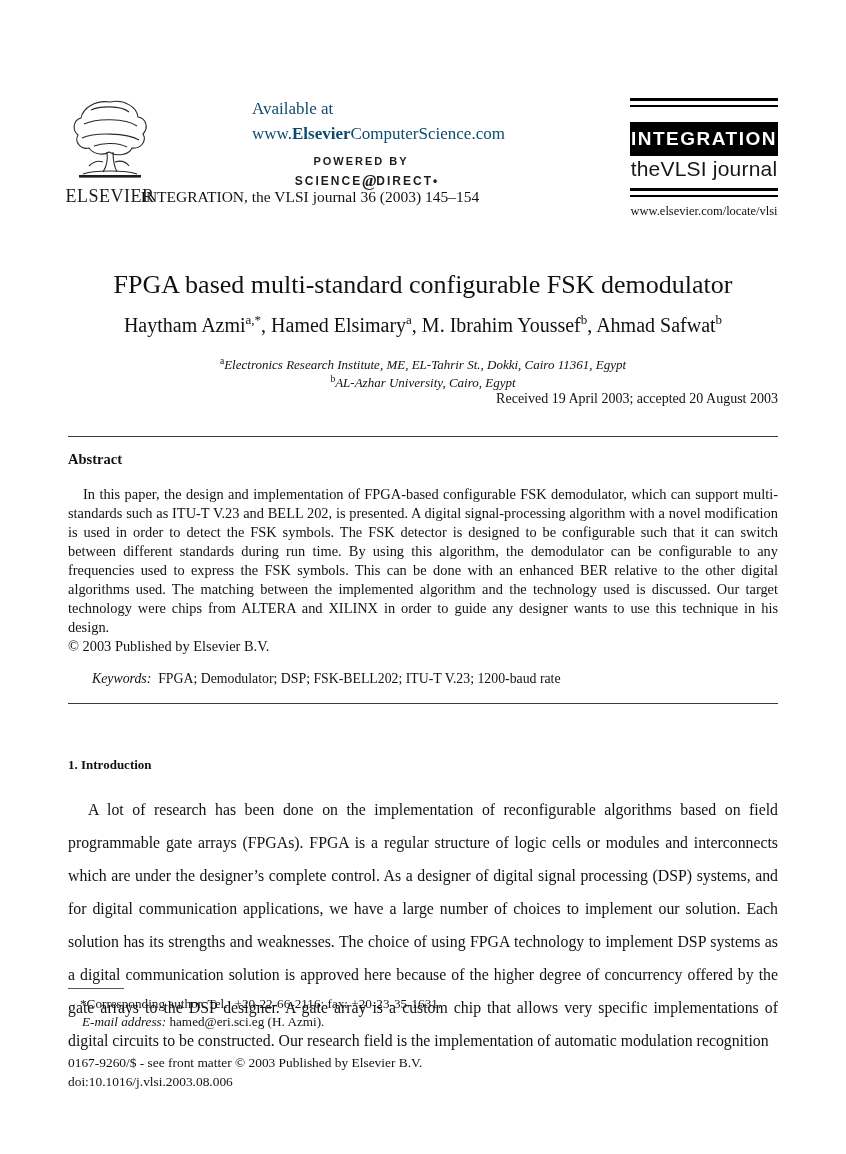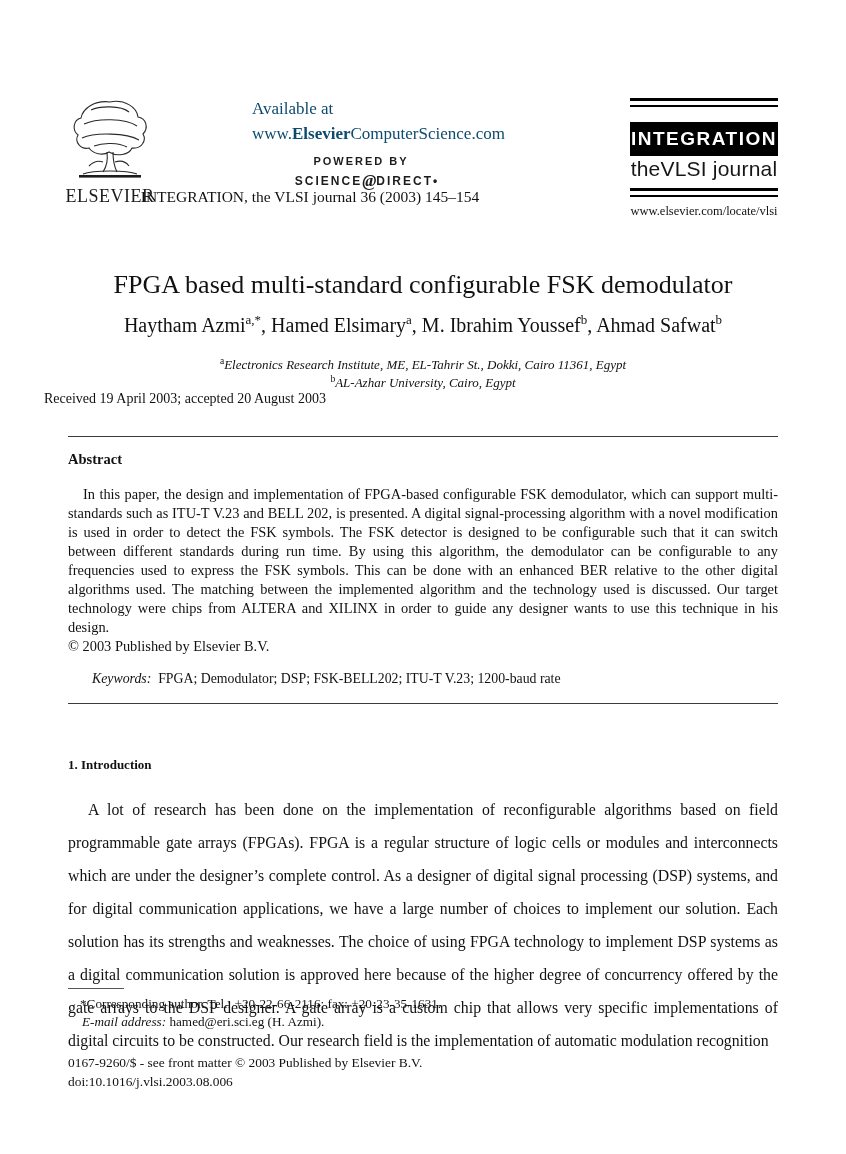--- a/index.html
+++ b/index.html
@@ -42,21 +42,21 @@
   .logo-rule2 { margin-top:7px; }
   .logo-url { font-size:12.5px; text-align:center; margin-top:7px; }
 
   
   .paper-title { left:60px; top:270px; width:726px; text-align:center; font-size:26px; }
   .authors { left:60px; top:312px; width:726px; text-align:center; font-size:20px; }
   .authors sup { font-size:13px; }
   .affiliations { left:60px; top:354px; width:726px; text-align:center;
                   font-style:italic; font-size:13px; line-height:14px; }
   .affiliations sup { font-size:9.5px; font-style:normal; }
-  .received { left:44px; top:391px; width:726px; text-align:left; font-size:14px; }
+  .received { left:52px; top:391px; width:726px; text-align:right; font-size:14px; }
 
   
   .rule { left:68px; width:710px; border-top:1.6px solid #3a3a3a; }
   .rule-1 { top:436px; }
   .rule-2 { top:703px; }
 
   
   .abstract-heading { left:68px; top:451px; font-size:14.5px; font-weight:bold; }
   .abstract-body { left:68px; top:485px; width:710px; font-size:14.4px;
                    line-height:19px; text-align:justify; }

